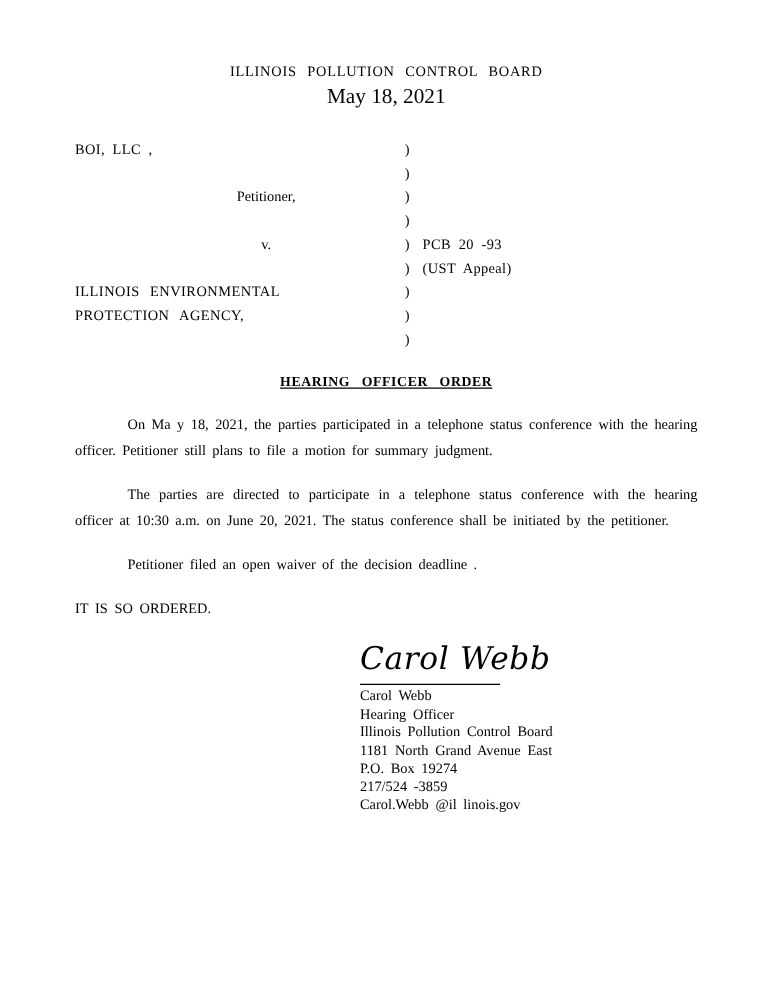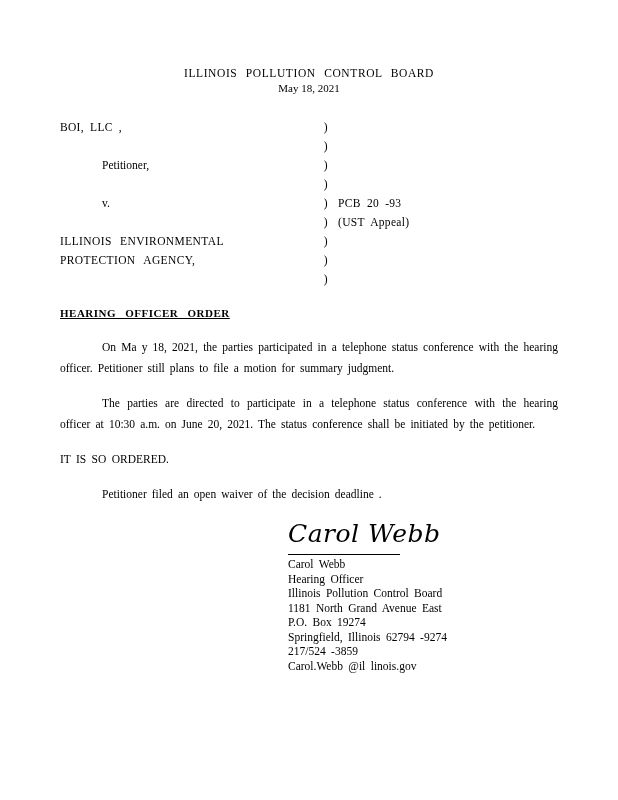--- a/index.html
+++ b/index.html
@@ -17,34 +17,34 @@
   .page {
     position: relative;
     width: 618px;
     height: 800px;
     background: #ffffff;
     box-sizing: border-box;
   }
   .doc {
     position: absolute;
     left: 60px;
-    top: 67px;
+    top: 52px;
     width: 498px;
   }
   .center {
     text-align: center;
   }
   .court-title {
     font-size: 11.5px;
     letter-spacing: 0.6px;
     word-spacing: 5px;
     margin: 0 0 3px 0;
   }
   .doc-date {
-    font-size: 11px;
+    font-size: 17px;
     margin: 0 0 24px 0;
   }
   
   .caption {
     position: relative;
     width: 498px;
     margin-bottom: 18px;
   }
   .caption-table {
     width: 100%;
@@ -66,33 +66,35 @@
   }
   .col-right {
     width: 244px;
     white-space: nowrap;
   }
   .ind1 {
     padding-left: 0px !important;
   }
   .ind2 {
     padding-left: 42px !important;
+    text-align: center;
   }
   .spaced {
     word-spacing: 3px;
     letter-spacing: 0.3px;
   }
   .wide {
     word-spacing: 5px;
     letter-spacing: 0.4px;
   }
   .case-no {
     padding-left: 22px;
   }
   .order-head {
+    text-align: center;
     font-size: 11px;
     font-weight: bold;
     text-decoration: underline;
     letter-spacing: 0.5px;
     word-spacing: 6px;
     margin: 12px 0 18px 0;
   }
   p.body-par {
     font-size: 11.5px;
     line-height: 21px;
@@ -191,32 +193,31 @@
           <td class="col-right"></td>
         </tr>
       </tbody>
         </table>
     </div>
 
     <div class="order-head">HEARING     OFFICER     ORDER</div>
 
     <p class="body-par">On Ma y  18,  2021,  the  parties  participated   in a telephone  status  conference    with  the  hearing  officer.  Petitioner  still plans to file a motion  for summary   judgment.</p>
     <p class="body-par">The  parties  are  directed  to participate   in a telephone   status  conference    with  the hearing  officer  at  10:30  a.m.  on June  20,  2021.   The  status  conference    shall  be  initiated   by  the petitioner.</p>
+    <p class="body-par">Petitioner   filed  an open waiver   of  the  decision   deadline .</p>
     <p class="body-par noindent">IT  IS  SO  ORDERED.</p>
-    <p class="body-par">Petitioner   filed  an open waiver   of  the  decision   deadline .</p>
 
     <div class="sig-block">
       <div class="signature">Carol Webb</div>
       <div class="sig-line"></div>
       <div class="sig-lines">
         <div>Carol   Webb</div>
         <div>Hearing   Officer</div>
         <div>Illinois  Pollution   Control  Board</div>
         <div>1181 North  Grand  Avenue  East</div>
         <div>P.O.  Box  19274</div>
-        <div>Springfield,   Illinois   62794 -9274</div>
         <div>217/524  -3859</div>
         <div>Carol.Webb   @il linois.gov</div>
       </div>
     </div>
 
   </div>
 </div>
 
 </body></html>

